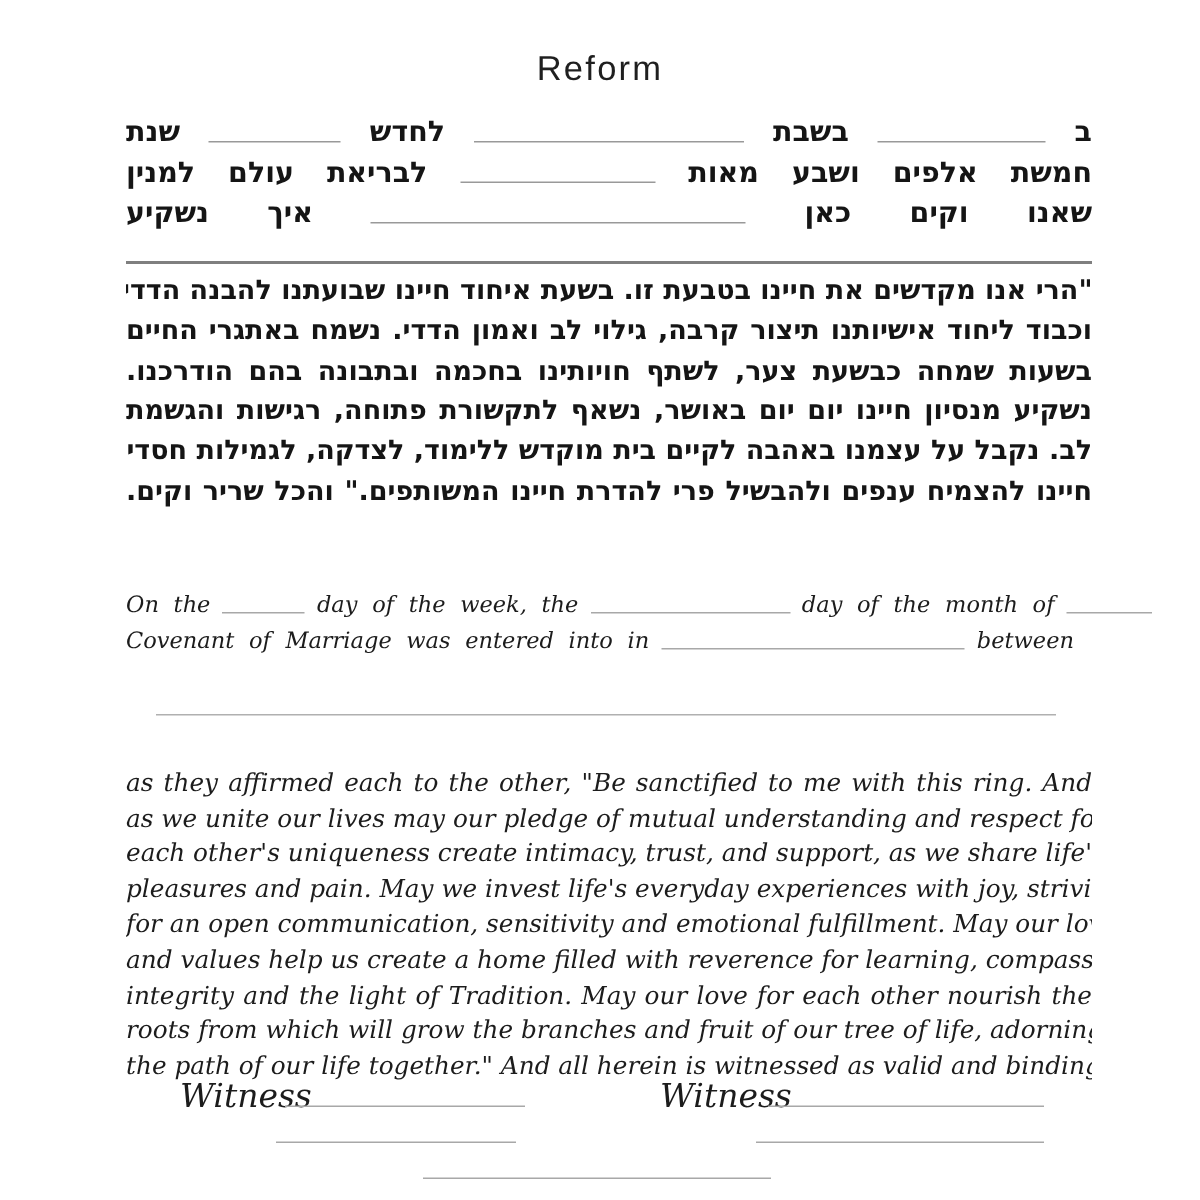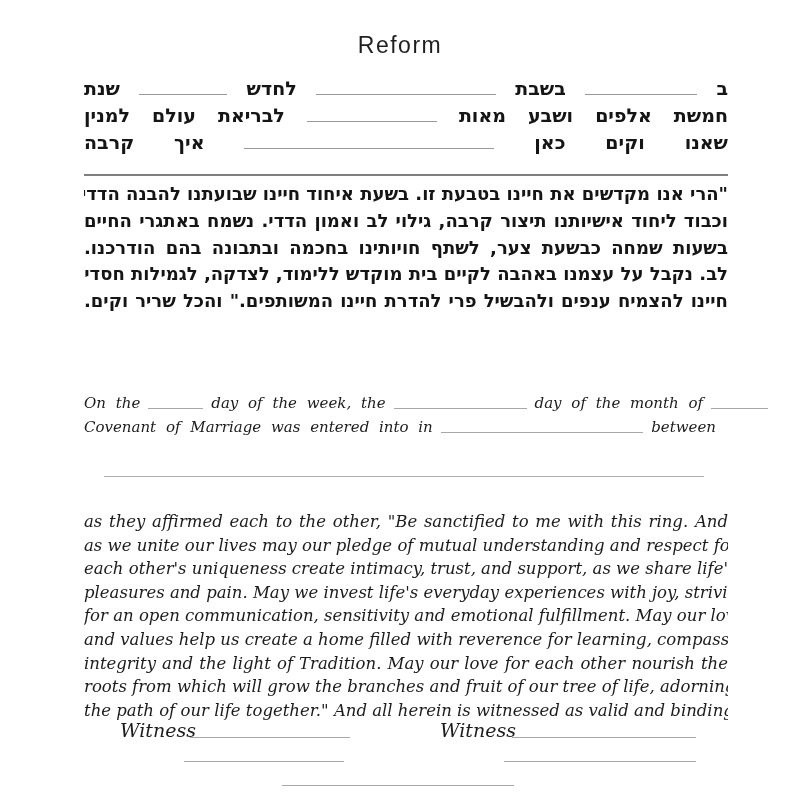--- a/index.html
+++ b/index.html
@@ -42,21 +42,21 @@
   .g10{flex-grow:1;min-width:200px;}
   .center-blank{position:absolute;top:470px;left:104px;width:600px;height:6px;
                 border-bottom:1px solid #b0b0b0;}
 
   .eng-para{position:absolute;top:510px;left:84px;width:644px;font-size:16.5px;}
   .eng-para .ln{white-space:nowrap;line-height:23.6px;text-align:justify;
                 text-align-last:justify;overflow:hidden;}
 
   
   .wit-label{position:absolute;font-family:"DejaVu Serif",serif;font-style:italic;
-             font-size:19px;color:#1c1c1c;}
+             font-size:22px;color:#1c1c1c;}
   .wit-blank{position:absolute;height:0;border-bottom:1px solid #a8a8a8;}
 </style>
 </head>
 <body>
 
 <div class="page">
 
   <div class="title">Reform</div>
 
   <section class="heb-fill heb">
@@ -78,30 +78,31 @@
       <span>לבריאת</span>
       <span>עולם</span>
       <span>למנין</span>
     </div>
     <div class="heb-row">
       <span>שאנו</span>
       <span>וקים</span>
       <span>כאן</span>
       <span class="blank b-w250"></span>
       <span>איך</span>
-      <span>קרבה</span>
+      <span>נשקיע</span>
     </div>
   </section>
 
   <hr class="sep">
 
   <section class="heb-para heb">
     <div class="ln">"הרי אנו מקדשים את חיינו בטבעת זו. בשעת איחוד חיינו שבועתנו להבנה הדדית</div>
     <div class="ln">וכבוד ליחוד אישיותנו תיצור קרבה, גילוי לב ואמון הדדי. נשמח באתגרי החיים</div>
     <div class="ln">בשעות שמחה כבשעת צער, לשתף חויותינו בחכמה ובתבונה בהם הודרכנו.</div>
+    <div class="ln">נשקיע מנסיון חיינו יום יום באושר, נשאף לתקשורת פתוחה, רגישות והגשמת</div>
     <div class="ln">לב. נקבל על עצמנו באהבה לקיים בית מוקדש ללימוד, לצדקה, לגמילות חסדים</div>
     <div class="ln">חיינו להצמיח ענפים ולהבשיל פרי להדרת חיינו המשותפים." והכל שריר וקים.</div>
   </section>
 
   <section class="eng-fill script">
     <div class="eng-row">
       <span>On the</span>
       <span class="blank g05"></span>
       <span>day of the week, the</span>
       <span class="blank g14"></span>

